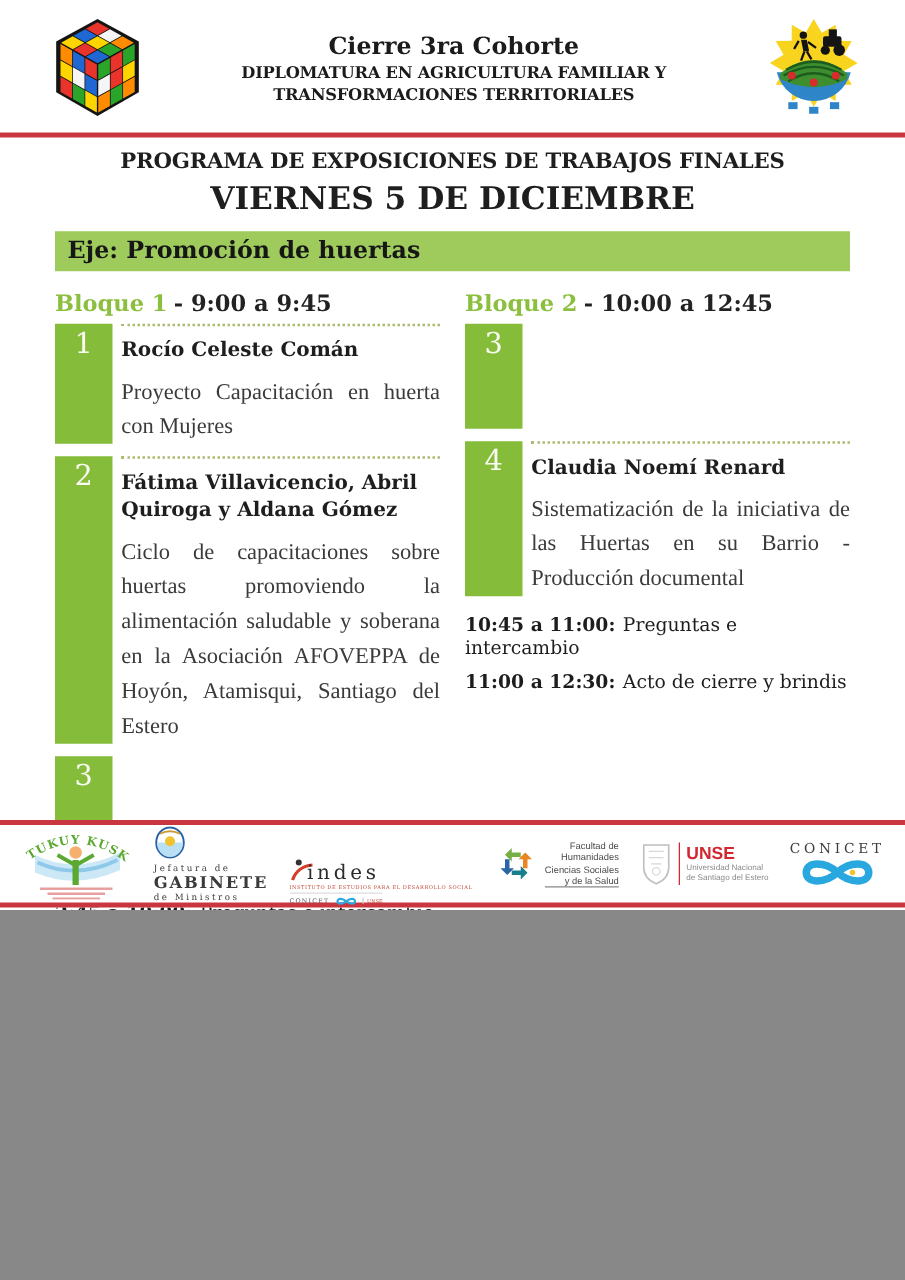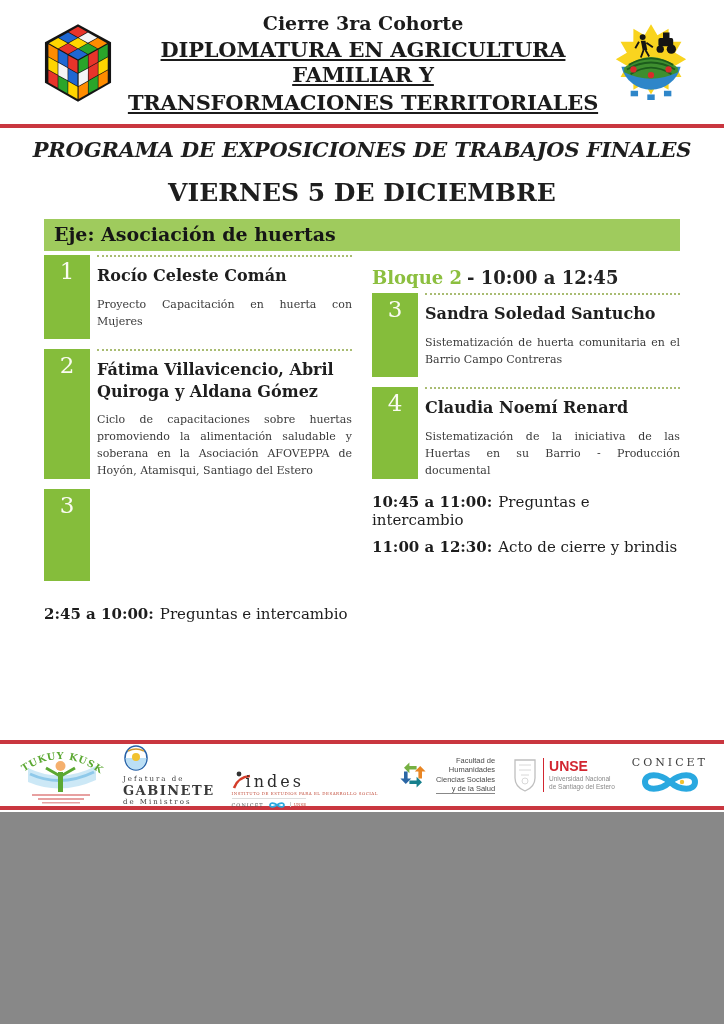--- a/index.html
+++ b/index.html
@@ -1,46 +1,46 @@
 <!DOCTYPE html>
 <html><head>
 <meta charset="utf-8">
 <style>
   * { margin:0; padding:0; box-sizing:border-box; }
   html,body { background:#888; }
   .page {
-    position:relative; width:724px; height:812px; margin:0 auto;
+    position:relative; width:724px; height:728px; margin:0 auto;
     background:#ffffff; overflow:hidden;
     font-family:"DejaVu Serif","Liberation Serif",serif; color:#1e1e1e;
   }
   
   .header { display:flex; align-items:center; gap:10px; padding:12px 36px 6px 44px; }
   .header-text { flex:1; text-align:center; font-weight:600; color:#1b1b1b; }
   .header-line1 { font-size:19px; margin-bottom:3px; }
-  .header-line2, .header-line3 { font-size:21px; margin-bottom:3px; letter-spacing:-0.2px;text-decoration:underline; }
+  .header-line2, .header-line3 { font-size:13px; margin-bottom:3px; letter-spacing:-0.2px; }
   .red-rule { height:4px; background:#C9363F; }
   
   .titles { text-align:center; padding:9px 0 2px; }
-  .program-title { font-size:21px; font-weight:700; letter-spacing:-0.2px;font-style:italic; }
-  .program-date { font-size:25px; font-weight:700; margin-top:16px; }
+  .program-title { font-size:17px; font-weight:700; letter-spacing:-0.2px; }
+  .program-date { font-size:25px; font-weight:700; margin-top:5px; }
   .eje-banner { margin:10px 44px 0; background:#9FCB5D; font-size:19px; font-weight:700;
                 padding:4px 10px 6px; color:#161616; }
   
   .columns { display:flex; gap:20px; margin:4px 44px 0; }
   .column { flex:1; min-width:0; }
   .bloque-header { font-size:18px; font-weight:700; margin:12px 0 5px; }
   .bloque-name { color:#8CBF3F; }
   .bloque-time { color:#222; margin-left:5px; }
   .item { display:flex; margin-bottom:10px; min-height:84px; }
   .item.tall { min-height:92px; }
   .numbox { width:46px; background:#85BD3B; color:#FAFBF2; font-size:23px;
             text-align:center; padding-top:3px; margin-right:7px; flex:0 0 46px; }
   .item-content { flex:1; border-top:2px dotted #A9BC72; padding-top:5px; }
   .item-names { font-size:16px; font-weight:700; margin:3px 0 9px; line-height:1.35; }
-  .item-desc { font-size:11px; color:#3a3a3a; text-align:justify; line-height:1.55; }
+  .item-desc { font-size:18px; color:#3a3a3a; text-align:justify; line-height:1.55;font-family:Liberation Serif, serif; }
   .schedule { margin-top:24px; }
   .schedule--tight { margin-top:14px; }
   .schedule-line { font-size:15px; margin-bottom:9px; color:#1d1d1d; }
   .schedule-time { font-weight:700; }
   .schedule-label { margin-left:6px; }
   
   .footer { position:absolute; left:0; right:0; bottom:2px; height:70px; background:#fff;
             border-top:4px solid #C9363F; border-bottom:4px solid #C9363F;
             display:flex; align-items:center; justify-content:space-between; padding:4px 16px; }
   .logo-cell { display:flex; align-items:center; gap:5px; }
@@ -137,25 +137,28 @@
     </span>
   </div>
 
   <div class="red-rule"></div>
 
   <div class="titles">
     <div class="program-title">PROGRAMA DE EXPOSICIONES DE TRABAJOS FINALES</div>
     <div class="program-date">VIERNES 5 DE DICIEMBRE</div>
   </div>
 
-  <div class="eje-banner">Eje: Asociación de huertas</div>
+  <div class="eje-banner">Eje: Promoción de huertas</div>
 
   <div class="columns">
 
     <div class="column">
+      <div class="bloque-header">
+        <span class="bloque-name">Bloque 1</span><span class="bloque-time">- 9:00 a 9:45</span>
+      </div>
 
       <div class="item">
         <div class="numbox">1</div>
         <div class="item-content">
           <div class="item-names">Rocío Celeste Comán</div>
           <div class="item-desc">Proyecto Capacitación en huerta con Mujeres</div>
         </div>
       </div>
 
       <div class="item">
@@ -177,24 +180,20 @@
       </div>
     </div>
 
     <div class="column">
       <div class="bloque-header">
         <span class="bloque-name">Bloque 2</span><span class="bloque-time">- 10:00 a 12:45</span>
       </div>
 
       <div class="item">
         <div class="numbox">3</div>
-        <div class="item-content">
-          <div class="item-names">Sandra Soledad Santucho</div>
-          <div class="item-desc">Sistematización de huerta comunitaria en el Barrio Campo Contreras</div>
-        </div>
       </div>
 
       <div class="item tall">
         <div class="numbox">4</div>
         <div class="item-content">
           <div class="item-names">Claudia Noemí Renard</div>
           <div class="item-desc">Sistematización de la iniciativa de las Huertas en su Barrio - Producción documental</div>
         </div>
       </div>
 

